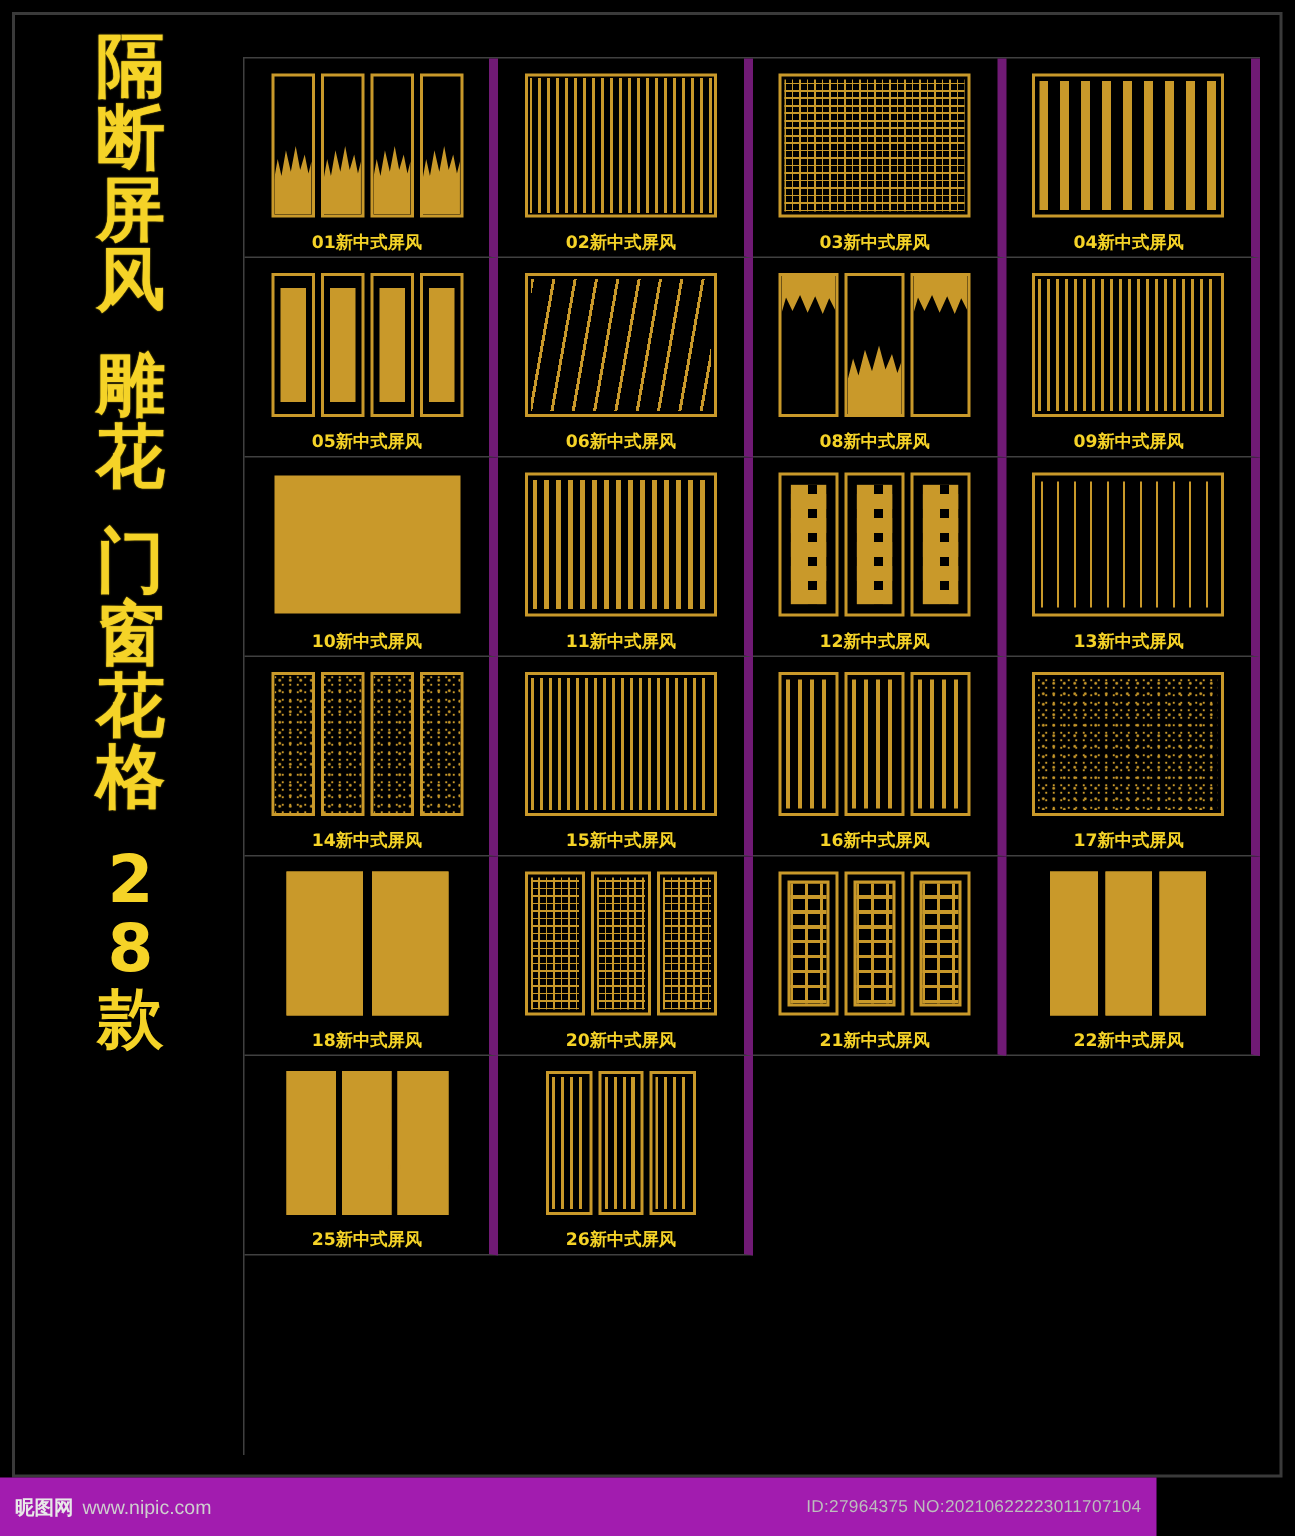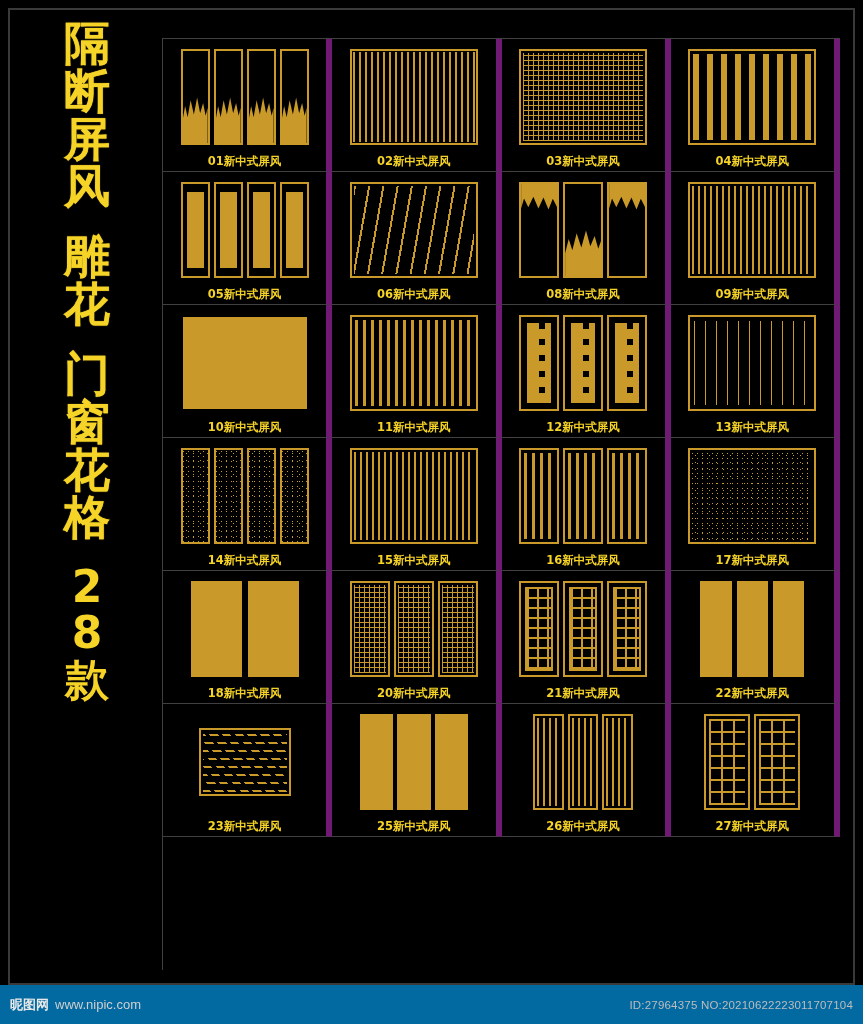--- a/index.html
+++ b/index.html
@@ -243,23 +243,23 @@
     background:
       repeating-linear-gradient(0deg, #c9992a 0 2px, transparent 2px 10px),
       repeating-linear-gradient(90deg, #c9992a 0 2px, transparent 2px 10px);
   }
 
   
   .footer {
     position: absolute;
     left: 0;
     bottom: 0;
-    width: 863px;
+    width: 771px;
     height: 39px;
-    background: #0369a1;
+    background: #a21caf;
     color: #d8d8d8;
     display: flex;
     align-items: center;
     justify-content: space-between;
     padding: 0 10px;
     box-sizing: border-box;
     font-size: 12px;
     font-family: "Liberation Sans", sans-serif;
   }
   .footer-left {
@@ -557,27 +557,20 @@
         <div class="thumb">
           <div class="panelrow" style="gap:5px;padding:0 12px;">
             <div class="panel filled"></div>
             <div class="panel filled"></div>
             <div class="panel filled"></div>
           </div>
         </div>
         <div class="caption">22新中式屏风</div>
       </div>
 
-      <div class="cell">
-        <div class="thumb">
-          <div class="frame-outline" style="inset:14px 18px;"></div>
-          <div class="maze" style="inset:18px 22px;"></div>
-        </div>
-        <div class="caption">23新中式屏风</div>
-      </div>
 
 
       <div class="cell">
         <div class="thumb">
           <div class="panelrow" style="gap:4px;padding:0 10px;">
             <div class="panel filled">
                 <div class="cross"></div>
               </div>
             <div class="panel filled">
                 <div class="cross"></div>
@@ -600,33 +593,20 @@
                 <div class="vstripes2" style="inset:2px;"></div>
               </div>
             <div class="panel">
                 <div class="vstripes2" style="inset:2px;"></div>
               </div>
           </div>
         </div>
         <div class="caption">26新中式屏风</div>
       </div>
 
-      <div class="cell">
-        <div class="thumb">
-          <div class="panelrow" style="gap:4px;padding:0 16px;">
-            <div class="panel">
-                <div class="latticecoarse" style="inset:3px;"></div>
-              </div>
-            <div class="panel">
-                <div class="latticecoarse" style="inset:3px;"></div>
-              </div>
-          </div>
-        </div>
-        <div class="caption">27新中式屏风</div>
-      </div>
 
 
     </div>
   </div>
 
   <div class="footer">
     <div class="footer-left">
       <span class="brand">昵图网</span>
       <span class="brand-url">www.nipic.com</span>
     </div>

